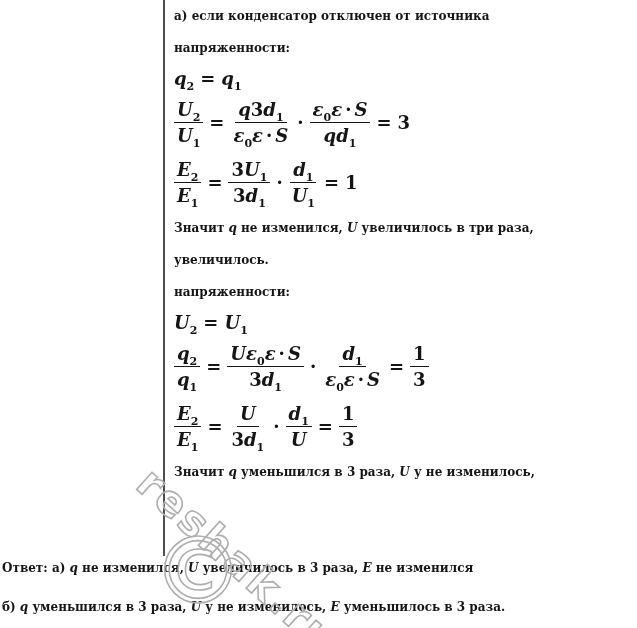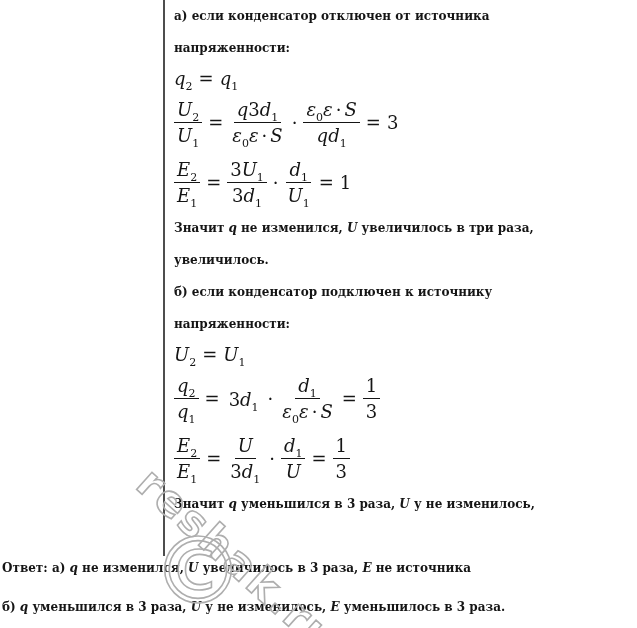--- a/index.html
+++ b/index.html
@@ -9,21 +9,21 @@
     color:#151515; overflow:hidden;
   }
   .vrule { position:absolute; left:163px; top:0; width:2px; height:556px; background:#4d4d4d; }
   .main   { position:absolute; left:174px; top:0; width:460px; }
   .footer { position:absolute; left:2px; top:549px; width:634px; }
 
   .b-text { font-size:12px; line-height:32px; white-space:nowrap;font-weight:bold; }
   .footer .b-text { line-height:39px; }
   .it { font-style:italic; }
 
-  .b-math { font-size:18px; }
+  .b-math { font-size:18px;font-weight:bold; }
   .b-math-inline { height:28px; display:flex; align-items:center; }
   .b-math-frac   { height:60px; display:flex; align-items:center; }
   .mi { font-style:italic; }
   .mn { font-style:normal; }
   .mo { font-style:normal; padding:0 6px; }
   sub.ms { font-size:11px; font-style:normal; line-height:0; }
 
   .frac { display:inline-flex; flex-direction:column; align-items:center; text-align:center; vertical-align:middle; }
   .frac .num { padding:0 3px 2px; border-bottom:1.5px solid #151515; }
   .frac .den { padding:2px 3px 0; }
@@ -95,34 +95,34 @@
         <span class="mo">·</span>
         <span class="frac">
           <span class="num"><span class="mi">d<sub class="ms">1</sub></span></span>
           <span class="den"><span class="mi">U<sub class="ms">1</sub></span></span>
         </span>
         <span class="mo">=</span>
         <span class="mn">1</span>
       </div>
       <div class="b-text"><span>Значит </span><span class="it">q</span><span> не изменился, </span><span class="it">U</span><span> увеличилось в три раза, </span></div>
       <div class="b-text"><span>увеличилось.</span></div>
-      <div class="b-text"><span>б) если конденсатор подключен к источнику</span></div>
       <div class="b-text"><span>напряженности:</span></div>
       <div class="b-math b-math-inline">
         <span class="mi">U<sub class="ms">2</sub></span>
         <span class="mo">=</span>
         <span class="mi">U<sub class="ms">1</sub></span>
       </div>
       <div class="b-math b-math-frac">
         <span class="frac">
           <span class="num"><span class="mi">q<sub class="ms">2</sub></span></span>
           <span class="den"><span class="mi">q<sub class="ms">1</sub></span></span>
         </span>
         <span class="mo">=</span>
         <span class="frac">
+          <span class="num"><span class="mi">U</span><span class="mi">ε<sub class="ms">0</sub></span><span class="mi">ε</span><span class="mo">·</span><span class="mi">S</span></span>
           <span class="den"><span class="mn">3</span><span class="mi">d<sub class="ms">1</sub></span></span>
         </span>
         <span class="mo">·</span>
         <span class="frac">
           <span class="num"><span class="mi">d<sub class="ms">1</sub></span></span>
           <span class="den"><span class="mi">ε<sub class="ms">0</sub></span><span class="mi">ε</span><span class="mo">·</span><span class="mi">S</span></span>
         </span>
         <span class="mo">=</span>
         <span class="frac">
           <span class="num"><span class="mn">1</span></span>
@@ -146,16 +146,16 @@
         </span>
         <span class="mo">=</span>
         <span class="frac">
           <span class="num"><span class="mn">1</span></span>
           <span class="den"><span class="mn">3</span></span>
         </span>
       </div>
       <div class="b-text"><span>Значит </span><span class="it">q</span><span> уменьшился в 3 раза, </span><span class="it">U</span><span> у не изменилось,</span></div>
     </div>
   <div class="footer" id="footer-col">
-      <div class="b-text"><span>Ответ: а) </span><span class="it">q</span><span> не изменился, </span><span class="it">U</span><span> увеличилось в 3 раза, </span><span class="it">E</span><span> не источника</span></div>
+      <div class="b-text"><span>Ответ: а) </span><span class="it">q</span><span> не изменился, </span><span class="it">U</span><span> увеличилось в 3 раза, </span><span class="it">E</span><span> не изменился</span></div>
       <div class="b-text"><span>б) </span><span class="it">q</span><span> уменьшился в 3 раза, </span><span class="it">U</span><span> у не изменилось, </span><span class="it">E</span><span> уменьшилось в 3 раза.</span></div>
     </div>
 </div>
 
 </body></html>

